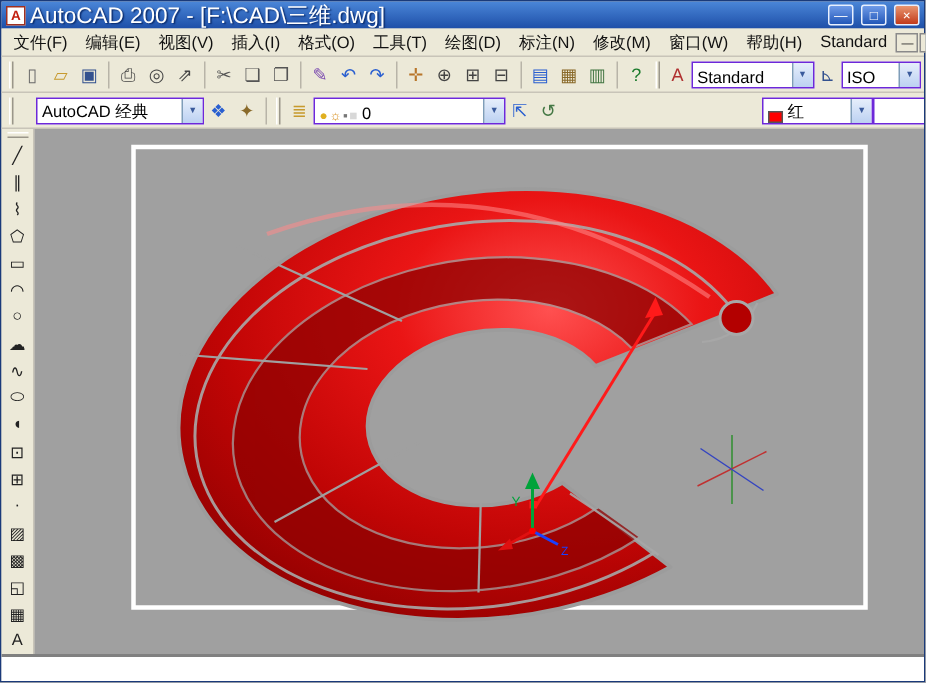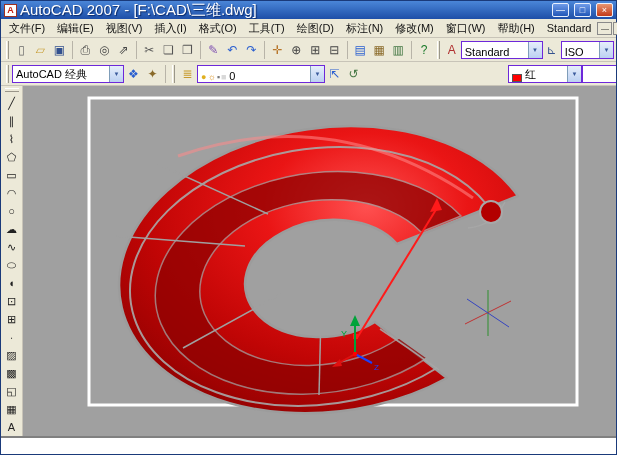--- a/index.html
+++ b/index.html
@@ -36,21 +36,21 @@
   .tb-group { display:flex; align-items:center; }
   .tb-btn { width:19px; height:20px; border:1px solid transparent; background:transparent;
     display:flex; align-items:center; justify-content:center; font-size:12px; cursor:default; }
   .tb-btn .glyph { font-size:12px; line-height:1; }
   .select { display:inline-flex; align-items:flex-end; height:18px; background:#fff;
     border:1px solid #6d28d9; font-size:11px; padding-left:3px; overflow:hidden; }
   .sel-val { flex:1; white-space:nowrap; overflow:hidden; }
   .sel-arrow { width:14px; height:16px; margin-left:2px; flex:0 0 14px;
     background:linear-gradient(180deg,#e6eefb,#bcd1f2); border-left:1px solid #7f9db9;
     color:#3a5a9c; font-size:6px; display:flex; align-items:center; justify-content:center; }
-  .w112 { width:112px; } .w86 { width:86px; } .w56 { width:56px; }
+  .w112 { width:112px;margin-left:12px; } .w86 { width:86px; } .w56 { width:56px; }
   .w128 { width:128px; } .w74 { width:74px; } .w70 { width:70px; margin-right:-38px; }
   .states { display:flex; gap:1px; margin-right:3px; }
   .st { font-size:9px; line-height:1; }
   .swatch { width:10px; height:8px; border:1px solid #555; margin-right:3px; flex:0 0 10px; }
   .push { margin-left:auto; }
 
   
   .main { flex:1; display:flex; min-height:0; }
   .side-toolbar { width:22px; flex:0 0 22px; background:#ece9d8; border-right:1px solid #c8c4b8;
     display:flex; flex-direction:column; align-items:center; overflow:hidden; }

